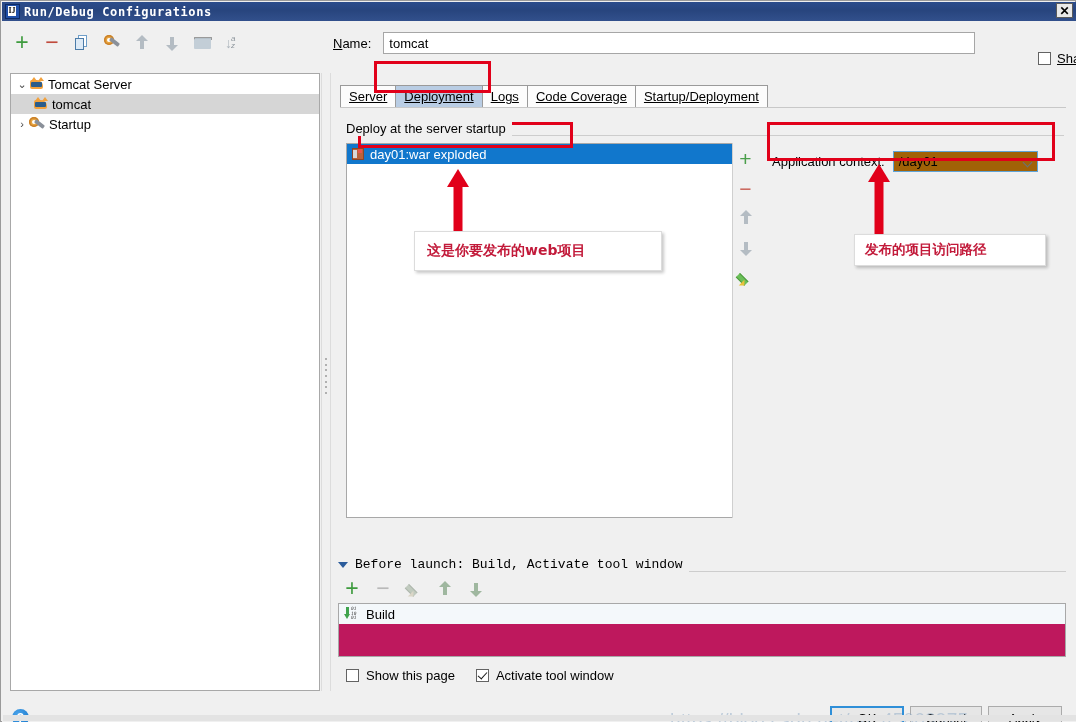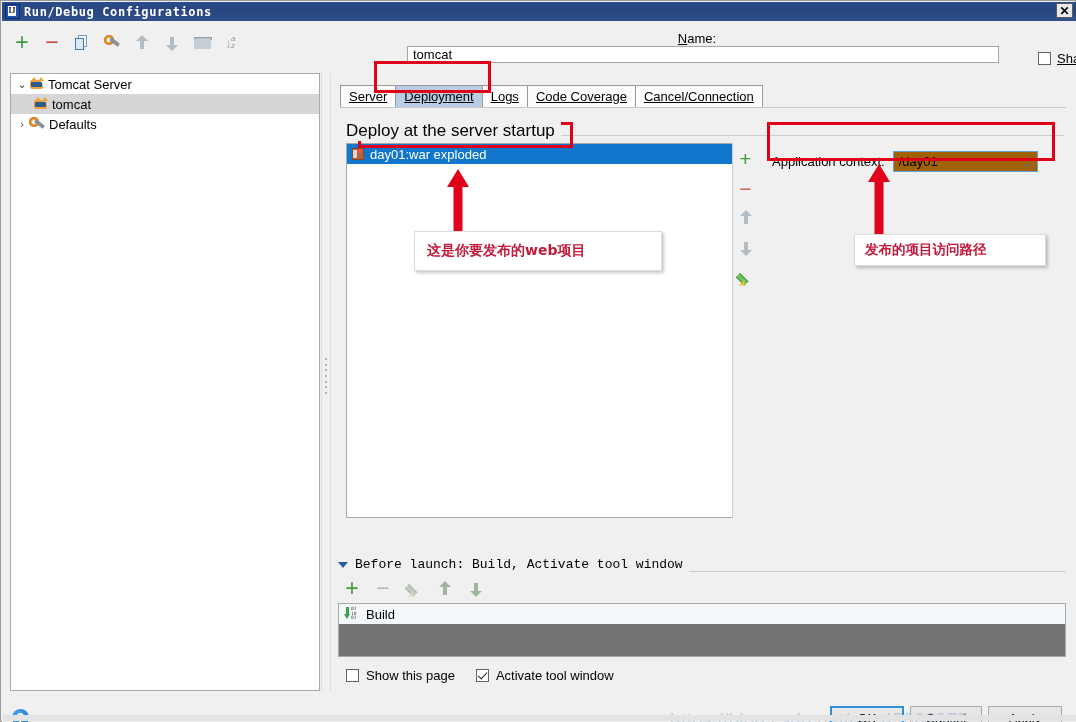--- a/index.html
+++ b/index.html
@@ -230,21 +230,21 @@
     display: flex; flex-direction: column; justify-content: space-between;
   }
   .splitter .dots i {
     display: block; width: 2px; height: 2px; background: #b0b0b0;
   }
 
   
   .name-row {
     position: absolute; left: 331px; top: 10px;
     width: 740px; height: 24px;
-    display: flex; align-items: center; flex-direction: column;
+    display: flex; align-items: center;
   }
   .name-label { font-size: 13px; margin-right: 12px; }
   .name-label u { text-decoration: underline; }
   .name-input {
     width: 592px; height: 22px;
     border: 1px solid #a6a6a6;
     background: #ffffff;
     font-family: "Liberation Sans", sans-serif;
     font-size: 13px;
     padding: 0 5px;
@@ -287,21 +287,21 @@
 
   .tabpanel {
     position: absolute; left: 338px; top: 86px;
     width: 726px; height: 440px;
     background: #f0f0f0;
     border-top: 1px solid #c8c8c8;
   }
 
   .group-title {
     position: absolute; left: 344px; top: 100px;
-    font-size: 17px; background: #f0f0f0; padding-right: 6px;
+    font-size: 13px; background: #f0f0f0; padding-right: 6px;
     z-index: 3;
     text-align: right;
   }
   .group-line {
     position: absolute; left: 344px; top: 114px;
     width: 718px; height: 1px; background: #cdcdcd;
   }
 
   .deploy-list {
     position: absolute; left: 344px; top: 122px;
@@ -426,21 +426,21 @@
     background: #cdcdcd;
   }
   .bl-toolbar {
     position: absolute; left: 338px; top: 556px;
     width: 200px; height: 24px;
     display: flex; align-items: center; gap: 7px;
   }
   .bl-list {
     position: absolute; left: 336px; top: 582px;
     width: 728px; height: 54px;
-    background: #737373;
+    background: #be185d;
     border: 1px solid #a8a8a8;
     box-sizing: border-box;
   }
   .bl-row {
     height: 20px; display: flex; align-items: center; padding-left: 5px;
     font-size: 13px; background: #f4f8fb; cursor: pointer;
   }
   .build-ico {
     width: 17px; height: 14px; position: relative; margin-right: 5px; flex: none;
   }
@@ -590,21 +590,21 @@
             <i class="d"></i>
           </span>
         <span class="tree-label">tomcat</span>
       </div>
       <div class="tree-row">
         <span class="twisty">›</span>
         <span class="icon-wrench defaults-ico">
             <i class="gear"></i>
             <i class="bar"></i>
           </span>
-        <span class="tree-label bold">Defaults</span>
+        <span class="tree-label bold">Startup</span>
       </div>
     </div>
 
     <div class="splitter">
       <span class="dots">
           <i></i>
           <i></i>
           <i></i>
           <i></i>
           <i></i>
@@ -630,21 +630,21 @@
       <div class="tab active">
           <span>Deployment</span>
         </div>
       <div class="tab">
           <span>Logs</span>
         </div>
       <div class="tab">
           <span>Code Coverage</span>
         </div>
       <div class="tab">
-          <span>Cancel/Connection</span>
+          <span>Startup/Deployment</span>
         </div>
     </div>
 
     <div class="tabpanel"></div>
 
     <div class="group-title">Deploy at the server startup</div>
     <div class="group-line"></div>
 
     <div class="deploy-list">
       <div class="deploy-row">

